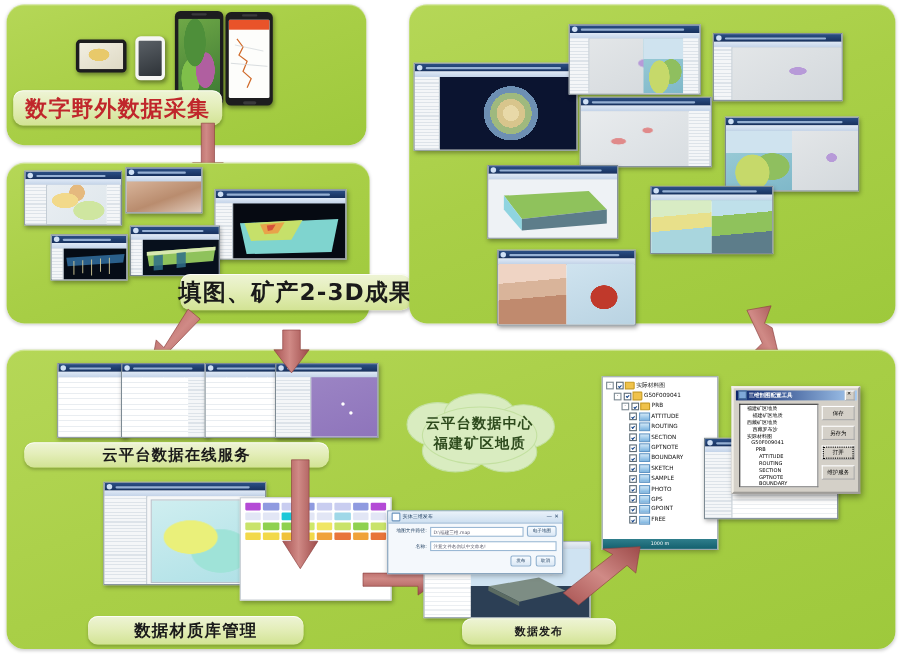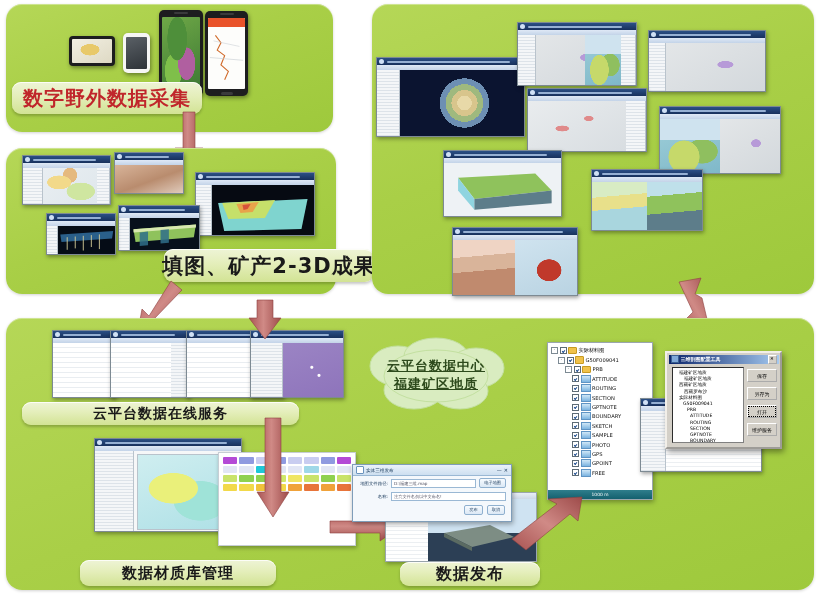--- a/index.html
+++ b/index.html
@@ -561,21 +561,21 @@
             <stop offset="45%" stop-color="#d08a86"></stop>
             <stop offset="100%" stop-color="#9e4b4a"></stop>
       </linearGradient>
         </defs>
       <polygon points="0,9 50,9 50,2 70,15 50,29 50,21 0,21" fill="url(#ag5)" stroke="#8d4240" stroke-width="0.6"></polygon>
     </svg>
   </div>
 
   <div class="pill" style="left:80px;top:560px;width:196px;height:26px;font-size:15px;">数据材质库管理</div>
 
-  <div class="cloudbox" style="left:356px;top:336px;width:160px;height:78px;font-size:13px;text-decoration:underline;">
+  <div class="cloudbox" style="left:356px;top:356px;width:160px;height:78px;font-size:13px;">
     <svg class="cloudsvg" viewBox="0 0 160 78" preserveAspectRatio="none">
       <g fill="#d9ecc0" stroke="#c3e0a0" stroke-width="1">
         <ellipse cx="42" cy="30" rx="28" ry="20"></ellipse>
         <ellipse cx="80" cy="20" rx="32" ry="18"></ellipse>
         <ellipse cx="120" cy="32" rx="28" ry="20"></ellipse>
         <ellipse cx="58" cy="54" rx="30" ry="19"></ellipse>
         <ellipse cx="104" cy="55" rx="28" ry="18"></ellipse>
         <ellipse cx="80" cy="40" rx="52" ry="26"></ellipse>
       </g>
     </svg>
@@ -750,17 +750,17 @@
       <polygon points="72,2 68,26 60,19 16,55 2,44 47,9 38,4" fill="url(#ag6)" stroke="#8d4240" stroke-width="0.6"></polygon>
     </svg>
   </div>
 
   <div class="arrow" style="left:248px;top:300px;width:34px;height:40px;">
     <svg width="34" height="40" viewBox="0 0 34 40">
       <polygon points="9,0 25,0 25,18 33,18 17,39 1,18 9,18" fill="url(#ag4)" stroke="#8d4240" stroke-width="0.6"></polygon>
     </svg>
   </div>
 
-  <div class="pill" style="left:400px;top:562px;width:140px;height:24px;font-size:16px;">数据发布</div>
+  <div class="pill" style="left:420px;top:562px;width:140px;height:24px;font-size:10px;">数据发布</div>
 
 
 
 </div>
 
 </body></html>

